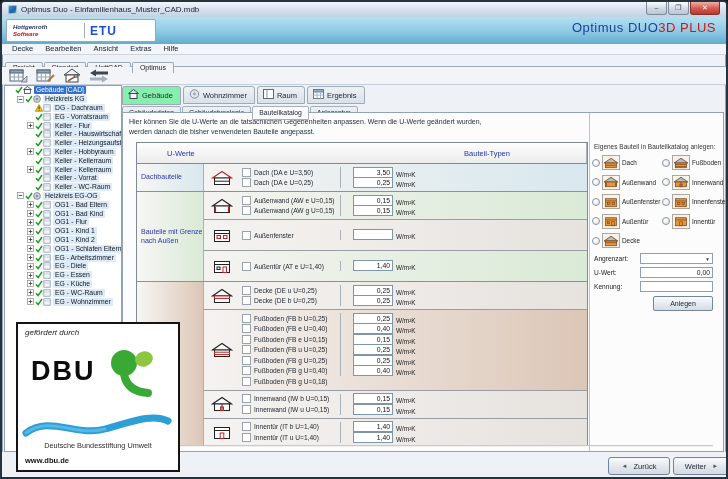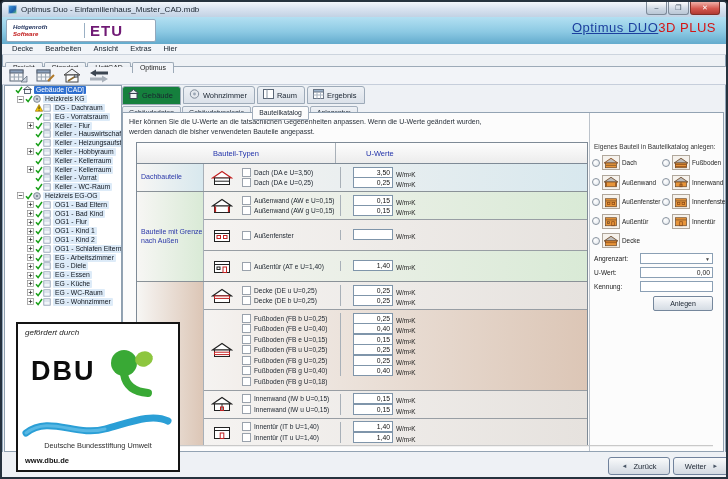--- a/index.html
+++ b/index.html
@@ -11,23 +11,23 @@
   #winbtns{position:absolute;right:6px;top:0;display:flex;}
   .winbtn{width:19px;height:12px;border:1px solid #7d8a99;border-top:none;border-radius:0 0 3px 3px;background:linear-gradient(180deg,#fdfdfe,#cfd9e4 55%,#bac7d6);font-size:7px;line-height:11px;text-align:center;color:#3a4a5a;margin-left:1px;}
   .winbtn.close{background:linear-gradient(180deg,#f0b0a8,#d4574e 55%,#b23b33);color:#fff;border-color:#823028;width:28px;}
   
   #banner{position:absolute;left:0;top:15px;right:0;height:27px;background:linear-gradient(180deg,#b3e0f2,#8cc9e3 55%,#63abcd);border-bottom:1px solid #5d92ad;}
   #brandbox{position:absolute;left:4px;top:2px;height:21px;width:148px;background:#fff;border:1px solid #93a8bc;border-radius:2px;display:flex;align-items:center;overflow:hidden;}
   #brandtext{width:66px;padding-left:6px;line-height:7px;}
   #brandtext .t1{font-size:6px;font-weight:bold;font-style:italic;color:#1a2c58;}
   #brandtext .t2{font-size:6px;font-weight:bold;font-style:italic;color:#c11818;}
   #branddiv{width:1px;height:15px;background:#9ab0c4;margin:0 5px;}
-  #etu{font-size:15px;font-weight:bold;color:#701a75;letter-spacing:1px;}
+  #etu{font-size:12px;font-weight:bold;color:#1d4ed8;letter-spacing:1px;}
   #product{position:absolute;right:10px;top:3px;font-size:13px;letter-spacing:.5px;}
-  #product .p1{color:#1c3f9e;text-decoration:underline;}
+  #product .p1{color:#1c3f9e;}
   #product .p2{color:#d41414;}
   
   #menubar{position:absolute;left:0;top:42px;right:0;height:10px;background:#f2f5f9;border-bottom:1px solid #ccd4de;display:flex;align-items:center;padding-left:4px;}
   .menu-item{font-size:7.5px;color:#15202c;padding:0 6px;line-height:10px;}
   
   #apptabs{position:absolute;left:0;top:53px;right:0;height:11px;border-bottom:1px solid #9daab8;padding-left:3px;}
   .apptab{display:inline-block;position:relative;top:1px;font-size:7px;color:#222;padding:1px 7px 1px;background:linear-gradient(180deg,#f4f6f9,#dde3ea);border:1px solid #9daab8;border-bottom:none;border-radius:2px 2px 0 0;margin-right:1px;}
   .apptab.active{background:#f2f4f8;padding-bottom:2px;z-index:3;}
   
   #toolbar{position:absolute;left:0;top:65px;right:0;height:17px;background:#f2f4f8;border-bottom:1px solid #c6cedb;display:flex;align-items:center;gap:5px;padding-left:5px;}
@@ -38,21 +38,21 @@
   .tree-gap{display:inline-block;width:8px;flex:none;}
   .tree-exp{flex:none;margin-right:1px;display:inline-flex;}
   .tree-mark{flex:none;margin-right:0px;display:inline-flex;}
   .tree-ico{flex:none;margin-right:2px;display:inline-flex;}
   .tree-label{font-size:6.8px;color:#10161e;background:#ddebf8;padding:0 2px;border-radius:1px;line-height:8px;}
   .tree-label.sel{background:#2e6fd0;color:#fff;}
   
   #main{position:absolute;left:120px;top:82px;right:2px;bottom:25px;}
   #main-tabs{position:absolute;left:0;top:0;height:15px;}
   .mtab{display:inline-flex;align-items:center;gap:3px;font-size:7.5px;color:#1a2430;padding:2px 7px 2px 5px;border:1px solid #9daab8;border-radius:3px 3px 0 0;background:linear-gradient(180deg,#eef1f5,#dbe1e9);margin-right:2px;position:relative;top:1px;}
-  .mtab.active{background:#15803d;z-index:2;padding-bottom:3px;}
+  .mtab.active{background:#86efac;z-index:2;padding-bottom:3px;}
   #sub-tabs{position:absolute;left:0;top:16px;height:13px;}
   .stab{display:inline-block;font-size:6.8px;color:#1a2430;padding:2px 6px;border:1px solid #a2aebc;border-radius:2px 2px 0 0;background:linear-gradient(180deg,#eef1f5,#dde3ea);margin-right:1px;position:relative;top:1px;}
   .stab.active{background:#fcfcfc;z-index:2;padding-bottom:3px;}
   #content{position:absolute;left:0;top:28px;right:0;bottom:0;background:#fcfcfc;border:1px solid #93a3b3;}
   #descr{position:absolute;left:6px;top:4px;font-size:7px;line-height:9.5px;color:#28303a;}
   
   #utable{position:absolute;left:13px;top:29px;width:450px;border:1px solid #7e8a96;background:#fff;}
   #thead{display:flex;height:20px;border-bottom:1px solid #7e8a96;background:linear-gradient(180deg,#fdfdfd,#ececec);}
   #thead .hc{font-size:7.5px;color:#2233aa;display:flex;align-items:center;}
   #thead .hc1{width:198px;justify-content:center;border-right:1px solid #a8b0b8;}
@@ -130,21 +130,21 @@
     <div id="product">
       <span class="p1">Optimus DUO</span><span class="p2">3D PLUS</span>
     </div>
   </div>
 
   <div id="menubar">
       <span class="menu-item">Decke</span>
       <span class="menu-item">Bearbeiten</span>
       <span class="menu-item">Ansicht</span>
       <span class="menu-item">Extras</span>
-      <span class="menu-item">Hier</span>
+      <span class="menu-item">Hilfe</span>
     </div>
   <div id="apptabs"><span class="apptab">Projekt</span><span class="apptab">Standort</span><span class="apptab">HottCAD</span><span class="apptab active">Optimus</span></div>
   <div id="toolbar">
       <div class="toolbtn">
         <svg width="19" height="15" viewBox="0 0 19 15">
           <rect x="1" y="2" width="13" height="11" fill="#f6f7f8" stroke="#5a6676"></rect>
           <rect x="1" y="2" width="13" height="3" fill="#8aa0bc" stroke="#5a6676"></rect>
           <line x1="5.3" y1="5" x2="5.3" y2="13" stroke="#9aa6b2"></line>
           <line x1="9.6" y1="5" x2="9.6" y2="13" stroke="#9aa6b2"></line>
           <line x1="1" y1="9" x2="14" y2="9" stroke="#9aa6b2"></line>
@@ -687,22 +687,22 @@
           <span>Ergebnis</span>
         </span></div>
     <div id="sub-tabs"><span class="stab">Gebäudedaten</span><span class="stab">Gebäudetypologie</span><span class="stab active">Bauteilkatalog</span><span class="stab">Anlagentyp</span></div>
     <div id="content">
       <div id="descr">
           <div>Hier können Sie die U-Werte an die tatsächlichen Gegebenheiten anpassen. Wenn die U-Werte geändert wurden,</div>
           <div>werden danach die bisher verwendeten Bauteile angepasst.</div>
         </div>
       <div id="utable">
         <div id="thead">
+          <div class="hc hc2">U-Werte</div>
           <div class="hc hc1">Bauteil-Typen</div>
-          <div class="hc hc2">U-Werte</div>
         </div>
         <div id="tbody">
             <div class="tgroup">
               <div class="gcell" style="background: linear-gradient(90deg, rgb(247, 246, 244), rgb(216, 232, 238));">Dachbauteile</div>
               <div class="gsections">
                 <div class="tsection" style="background: linear-gradient(90deg, rgb(245, 243, 241), rgb(216, 232, 238));">
                   <div class="icell">
                     <svg width="22" height="16" viewBox="0 0 22 16">
                       <polygon points="1.5,8 11,1.5 20.5,8" fill="#fff" stroke="#c22222" stroke-width="1.2"></polygon>
                       <rect x="3.5" y="8" width="15" height="6.5" fill="#fff" stroke="#222" stroke-width="1"></rect>

